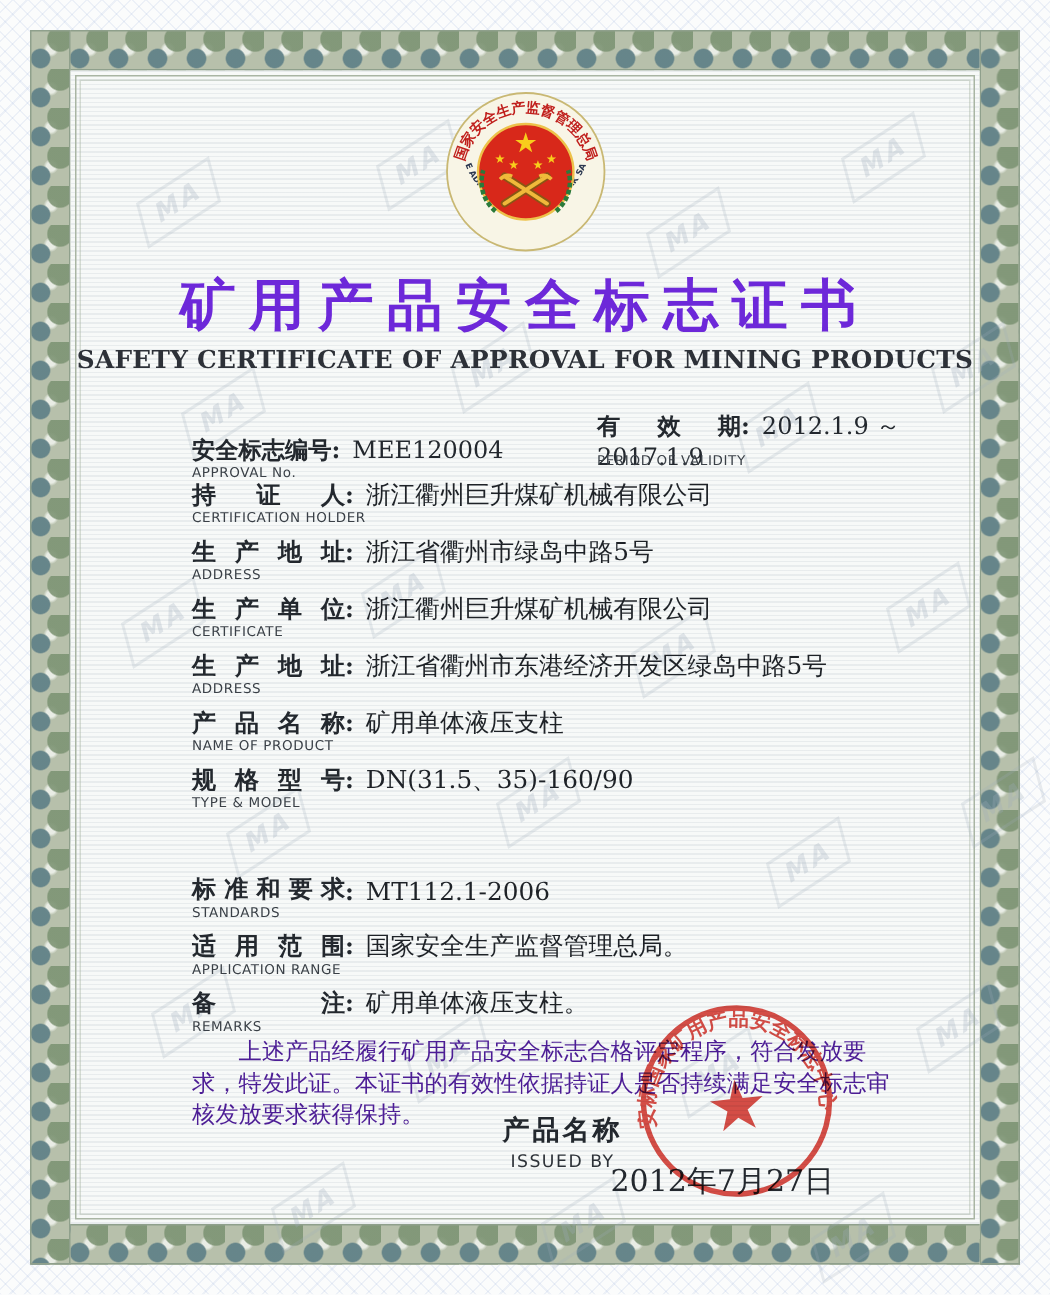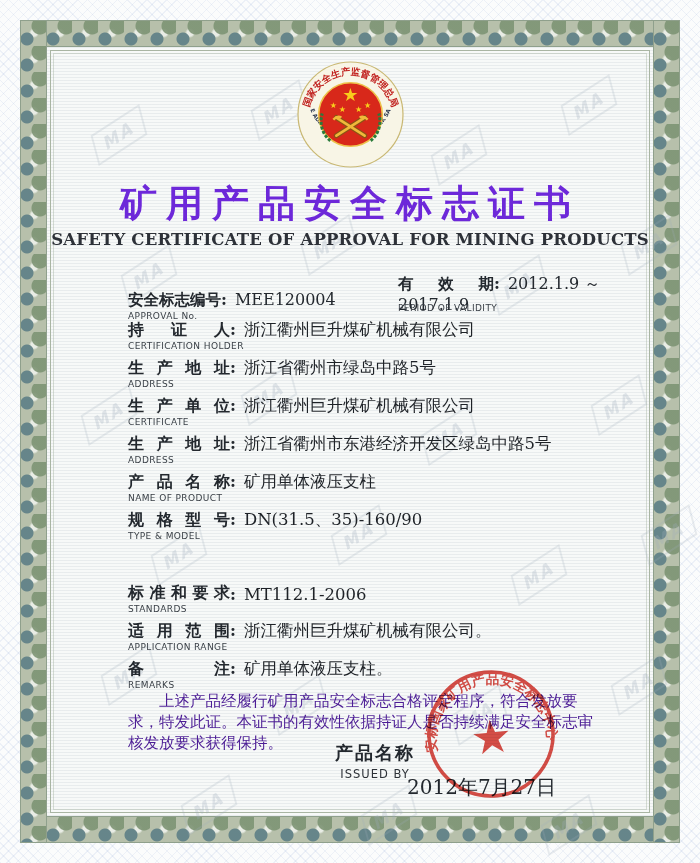--- a/index.html
+++ b/index.html
@@ -188,21 +188,21 @@
     <div class="frow">
       <div class="line1"><span class="zh-label" style="width:102px">规格型号</span><span class="colon">:</span><span class="val">DN(31.5、35)-160/90</span></div>
       <div class="cap">TYPE &amp; MODEL</div>
     </div>
     <div class="gap"></div>
     <div class="frow">
       <div class="line1"><span class="zh-label" style="width:102px">标准和要求</span><span class="colon">:</span><span class="val">MT112.1-2006</span></div>
       <div class="cap">STANDARDS</div>
     </div>
     <div class="frow">
-      <div class="line1"><span class="zh-label" style="width:102px">适用范围</span><span class="colon">:</span><span class="val">浙江衢州巨升煤矿机械有限公司。</span></div>
+      <div class="line1"><span class="zh-label" style="width:102px">适用范围</span><span class="colon">:</span><span class="val">国家安全生产监督管理总局。</span></div>
       <div class="cap">APPLICATION RANGE</div>
     </div>
     <div class="frow">
       <div class="line1"><span class="zh-label" style="width:102px">备注</span><span class="colon">:</span><span class="val">矿用单体液压支柱。</span></div>
       <div class="cap">REMARKS</div>
     </div>
   </div>
 
   <div class="statement">上述产品经履行矿用产品安全标志合格评定程序，符合发放要求，特发此证。本证书的有效性依据持证人是否持续满足安全标志审核发放要求获得保持。</div>
 

